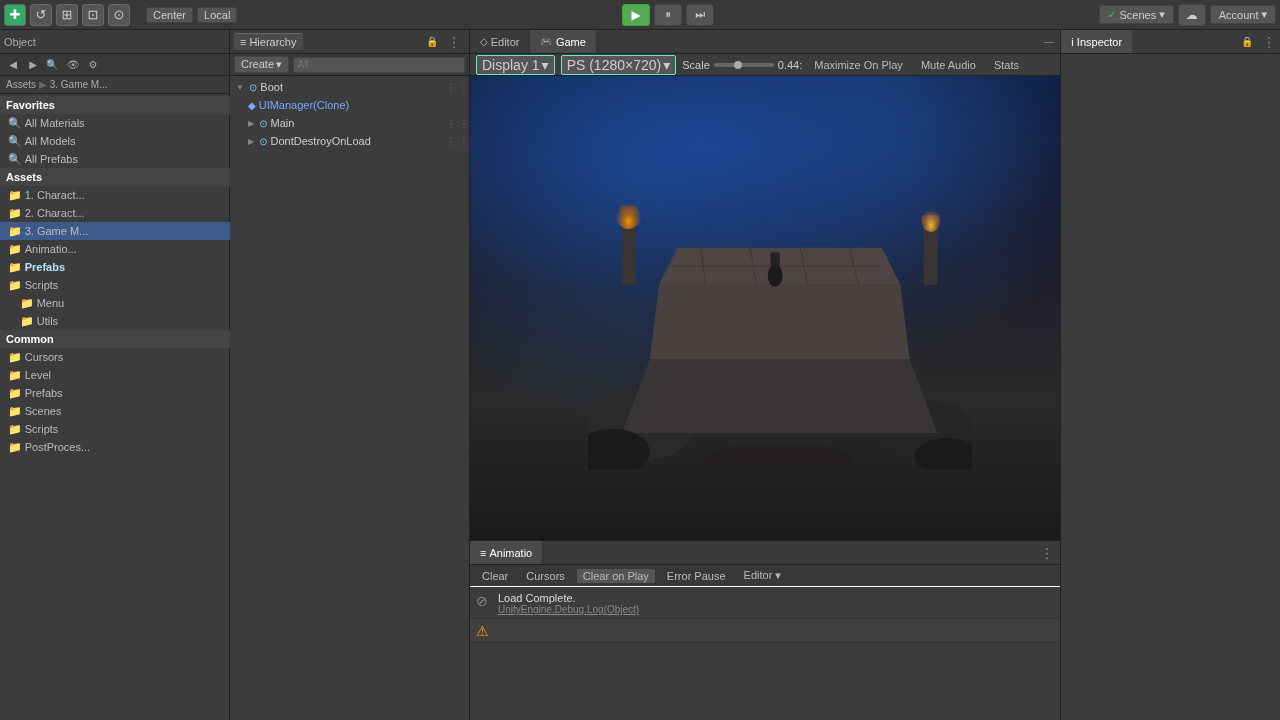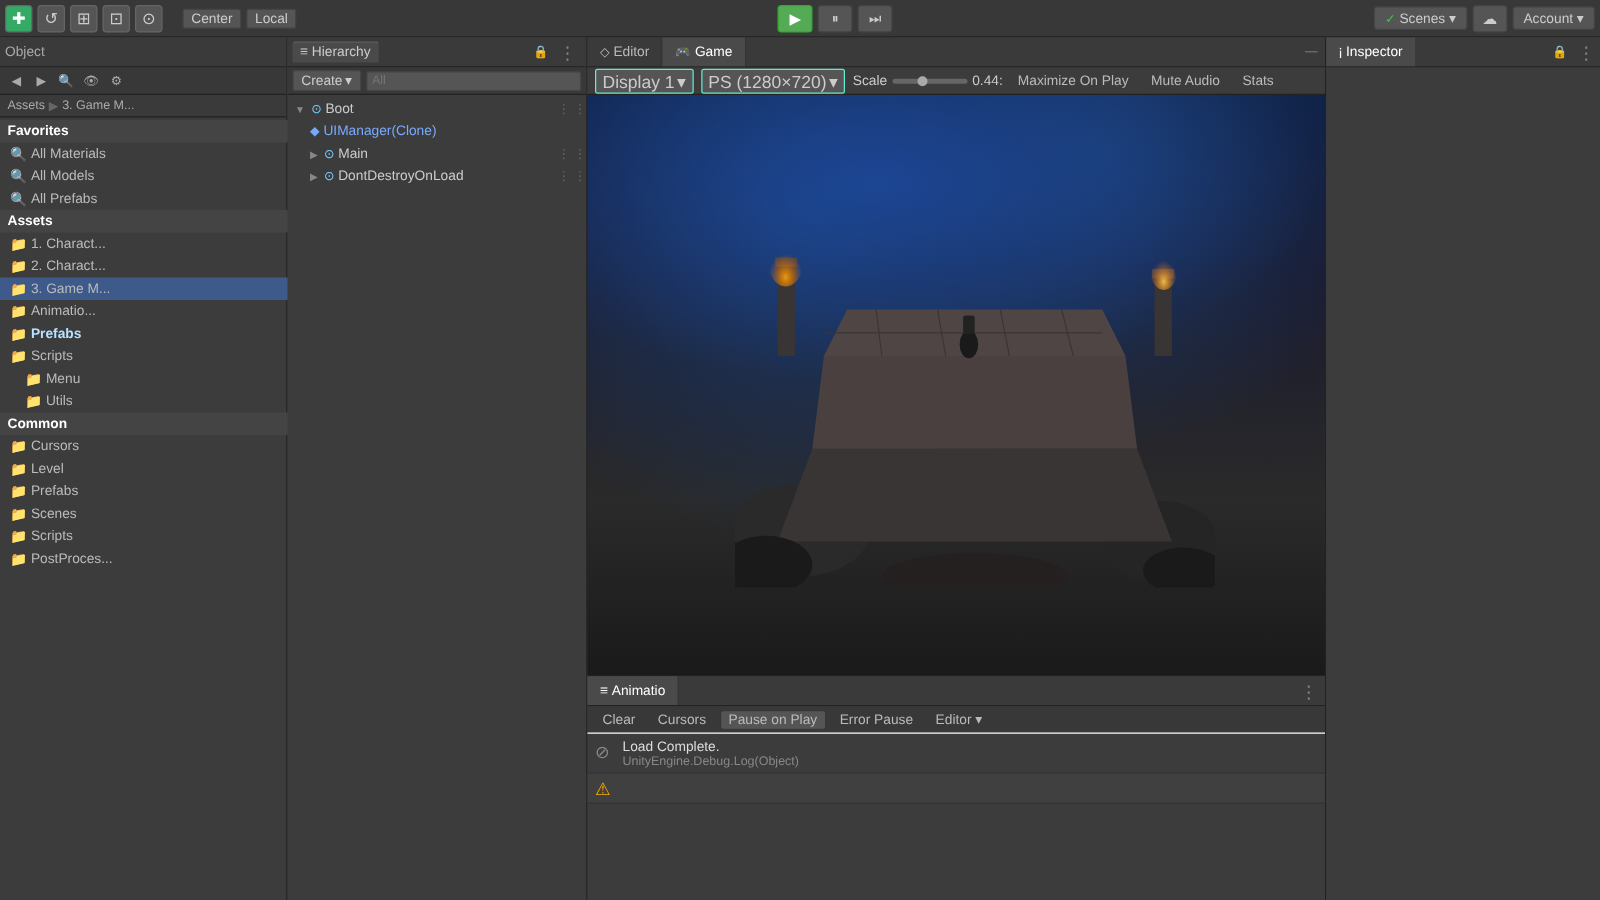--- a/index.html
+++ b/index.html
@@ -188,21 +188,21 @@
     .hierarchy-toolbar {
       display: flex;
       align-items: center;
       height: 22px;
       background: #383838;
       border-bottom: 1px solid #222;
       padding: 0 4px;
       gap: 4px;
     }
     .create-btn {
-      display: flex; align-items: flex-end; gap: 2px;
+      display: flex; align-items: flex-start; gap: 2px;
       padding: 1px 6px;
       background: #555;
       border: 1px solid #444;
       border-radius: 2px;
       cursor: pointer;
       font-size: 11px;
       color: #ccc;
     }
     .hierarchy-search {
       flex: 1;
@@ -395,21 +395,21 @@
       border-bottom: 1px solid #333;
       font-size: 11px;
       color: #ccc;
     }
     .console-msg:nth-child(even) { background: #404040; }
     .msg-icon { font-size: 14px; margin-top: 1px; min-width: 16px; }
     .msg-icon.info { color: #888; }
     .msg-icon.warn { color: #fa0; }
     .msg-text { display: flex; flex-direction: column; }
     .msg-main { color: #ddd; }
-    .msg-sub { color: #888; font-size: 10px; }
+    .msg-sub { color: #888; font-size: 10px; text-decoration: underline; }
 
     
     .inspector-panel {
       width: 220px;
       background: #3c3c3c;
       border-left: 1px solid #222;
       display: flex;
       flex-direction: column;
     }
     .inspector-tab-bar {
@@ -739,21 +739,21 @@
         <div class="console-tab active">
           <span>≡</span>
           <span>Animatio</span>
         </div>
         <div style="flex:1"></div>
         <span style="color:#888;padding:0 6px;font-size:14px;cursor:pointer">⋮</span>
       </div>
       <div class="console-toolbar">
         <button class="console-btn">Clear</button>
         <button class="console-btn">Cursors</button>
-        <button class="console-btn active">Pause on Play</button>
+        <button class="console-btn active">Clear on Play</button>
         <button class="console-btn">Error Pause</button>
         <button class="console-btn">Editor ▾</button>
       </div>
       <div class="console-messages">
         <div class="console-msg">
           <span class="msg-icon info">⊘</span>
           <div class="msg-text">
             <span class="msg-main">Load Complete.</span>
             <span class="msg-sub">UnityEngine.Debug.Log(Object)</span>
           </div>

